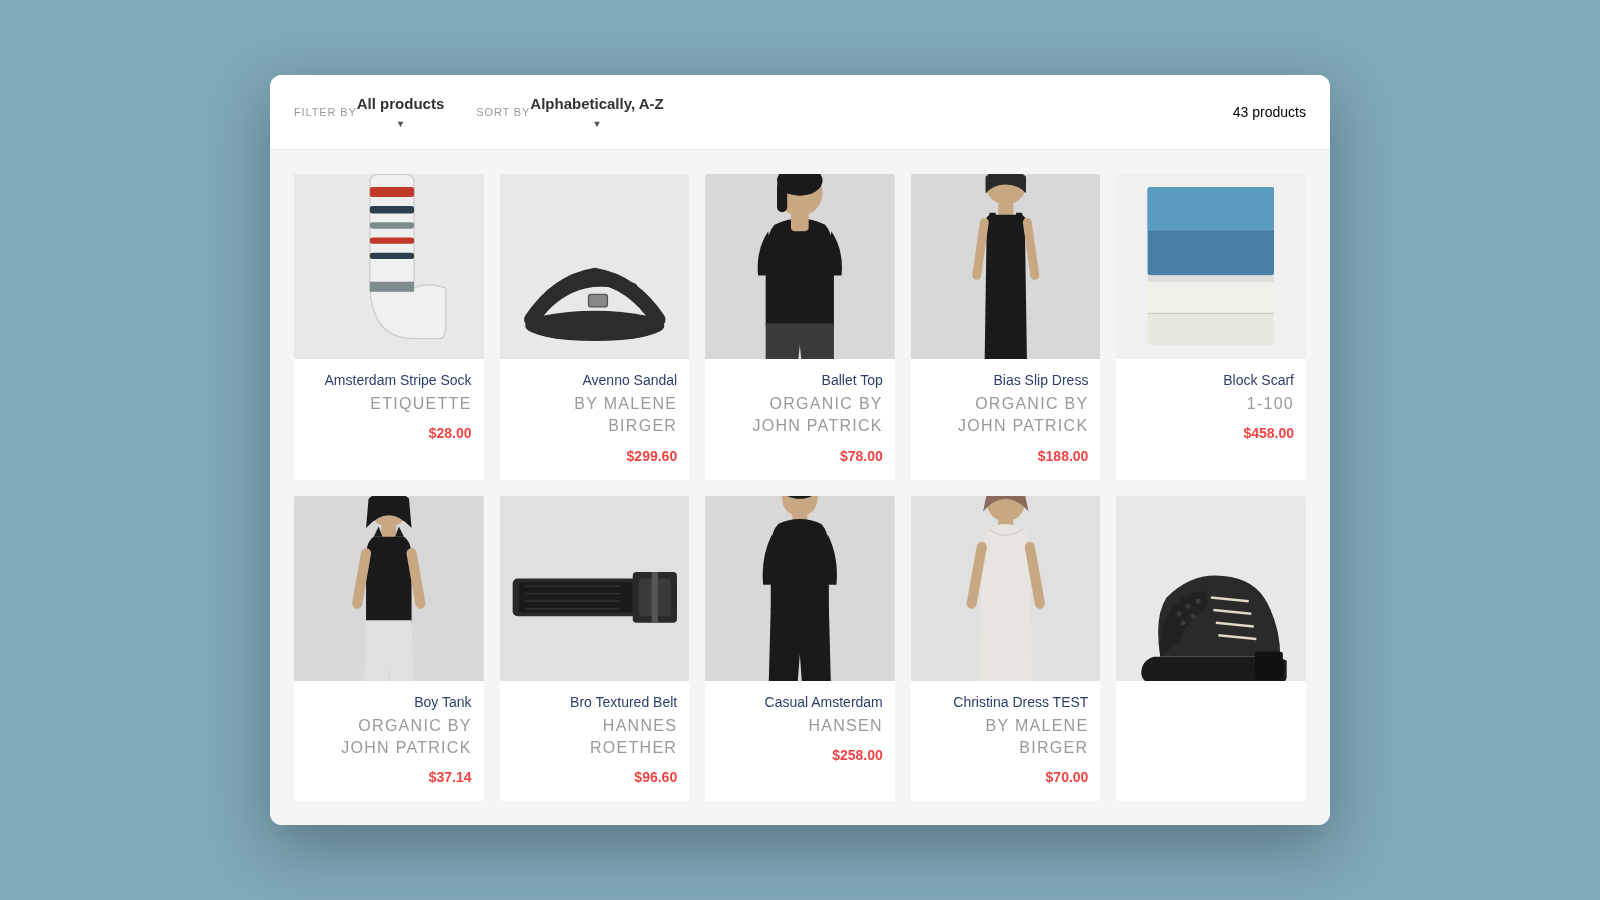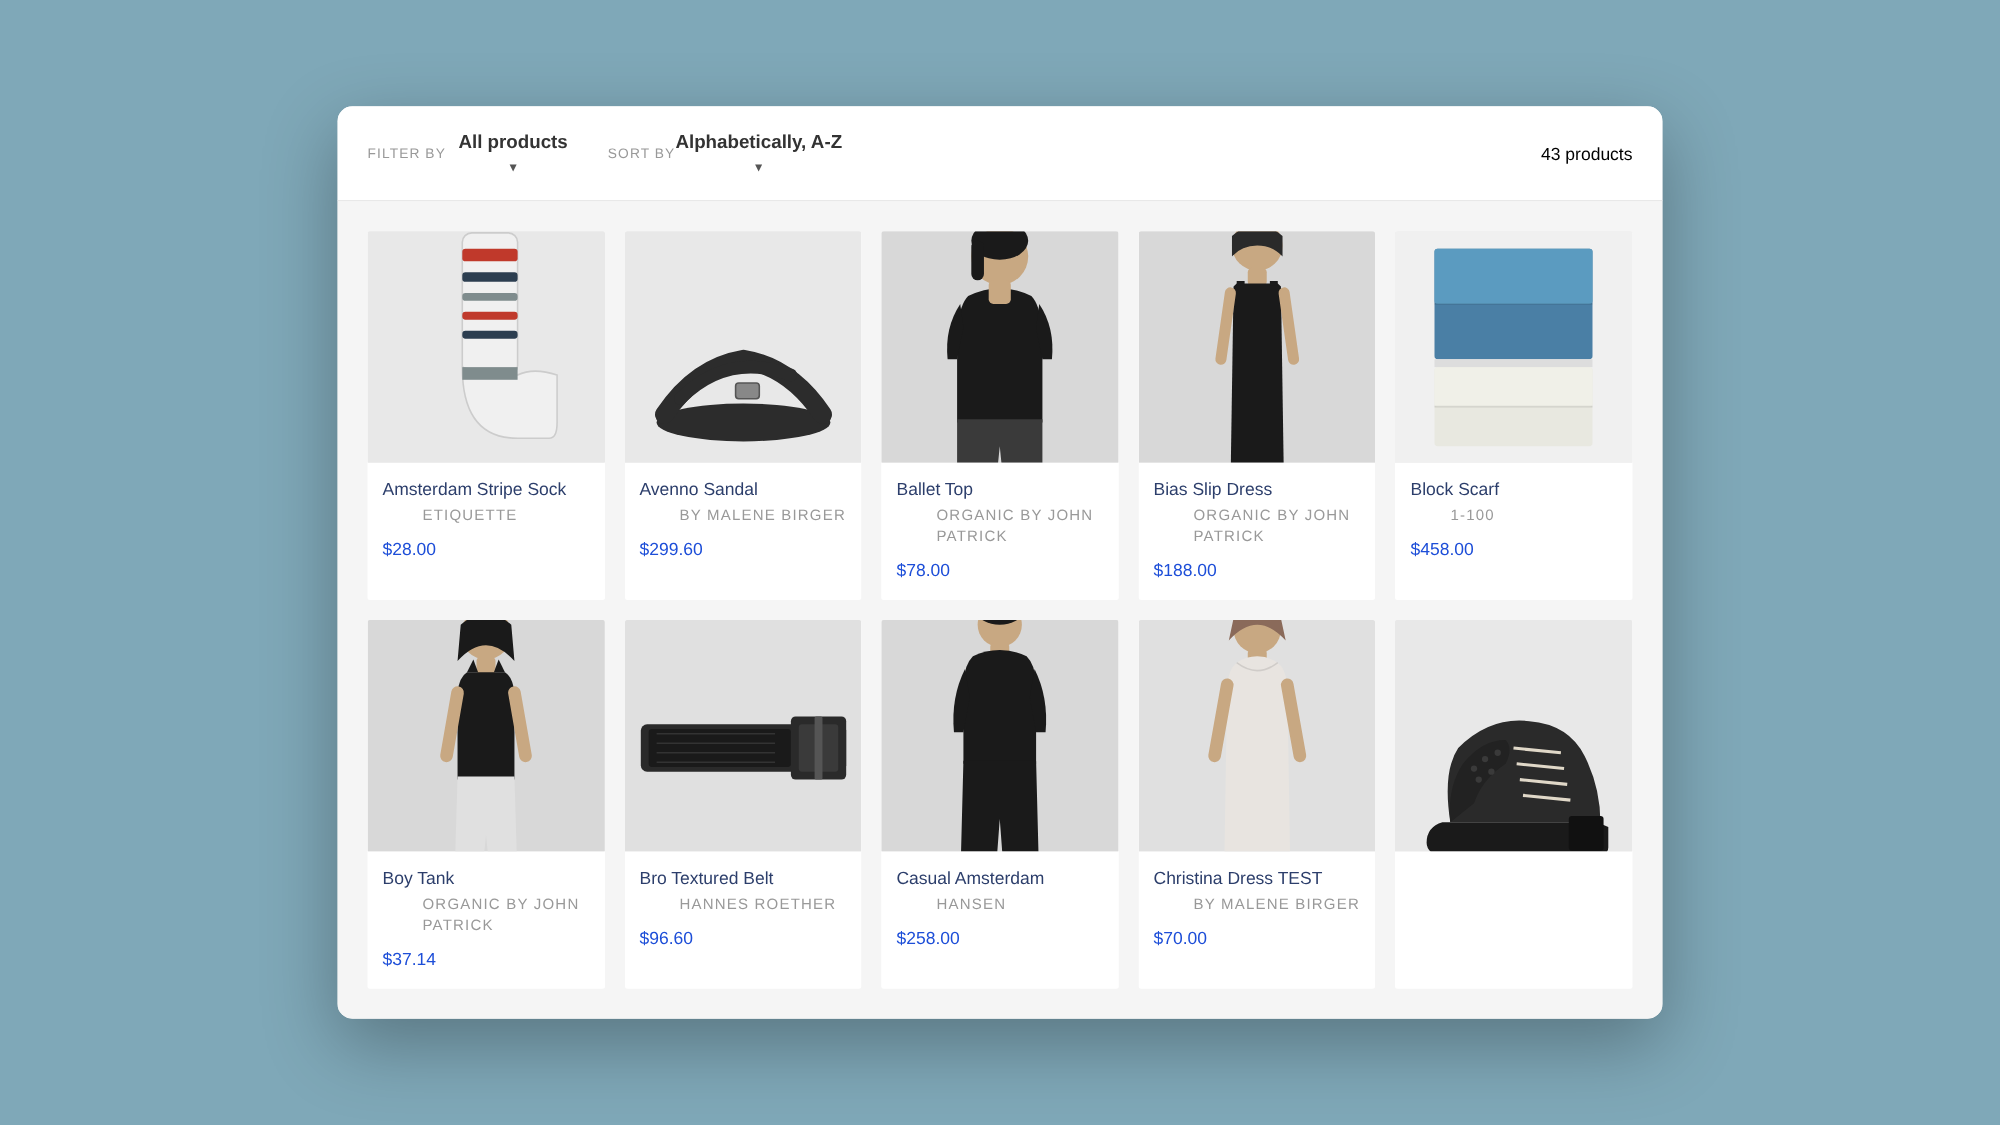--- a/index.html
+++ b/index.html
@@ -25,21 +25,20 @@
       background: #ffffff;
       padding: 16px 24px;
       display: flex;
       align-items: center;
       border-bottom: 1px solid #e8e8e8;
     }
 
     .filter-section {
       display: flex;
       align-items: center;
-      gap: 10px;
     }
 
     .toolbar-label {
       font-size: 11px;
       color: #999;
       letter-spacing: 0.08em;
       text-transform: uppercase;
       font-weight: 500;
     }
 
@@ -73,20 +72,21 @@
       font-size: 14px;
       color: #000000;
     }
 
     .products-grid {
       background: #f5f5f5;
       padding: 24px;
       display: grid;
       grid-template-columns: repeat(5, 1fr);
       gap: 16px;
+      text-align: right;
     }
 
     .product-card {
       background: #fff;
       cursor: pointer;
       border-radius: 2px;
       overflow: hidden;
     }
 
     .product-image-container {
@@ -116,33 +116,33 @@
 
     .product-name {
       font-size: 14px;
       color: #2c3e6b;
       font-weight: 500;
       line-height: 1.3;
       margin-bottom: 4px;
     }
 
     .product-brand {
-      font-size: 12px;
+      font-size: 16px;
       color: #999;
       letter-spacing: 0.08em;
       text-transform: uppercase;
       margin-bottom: 10px;
       line-height: 1.4;
       padding-left: 32px;
     }
 
     .product-price {
       font-size: 14px;
-      color: #1d4ed8;
-      font-weight: 400;
+      color: #ef4444;
+      font-weight: 700;
     }
   </style>
 </head>
 <body>
 
 <div class="window">
 
   <div class="toolbar">
     <div class="filter-section">
       <span class="toolbar-label">FILTER BY</span>

